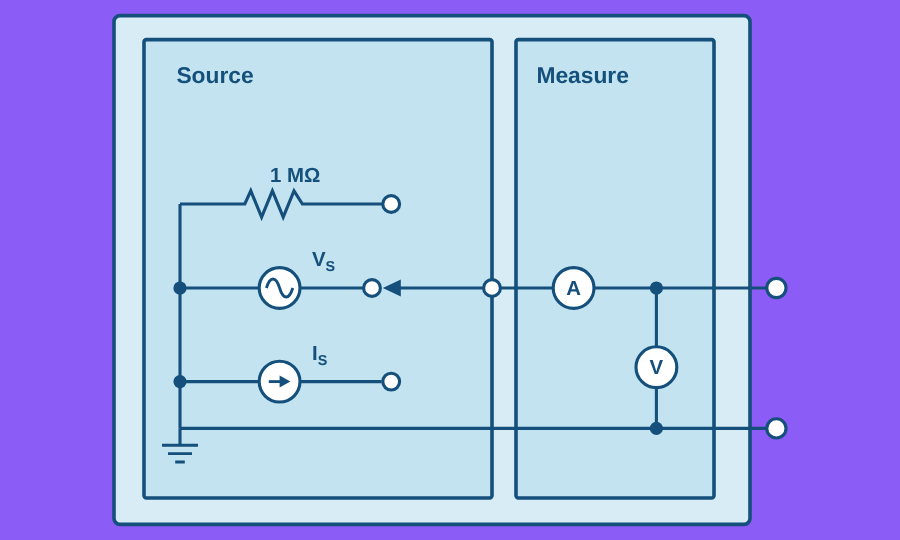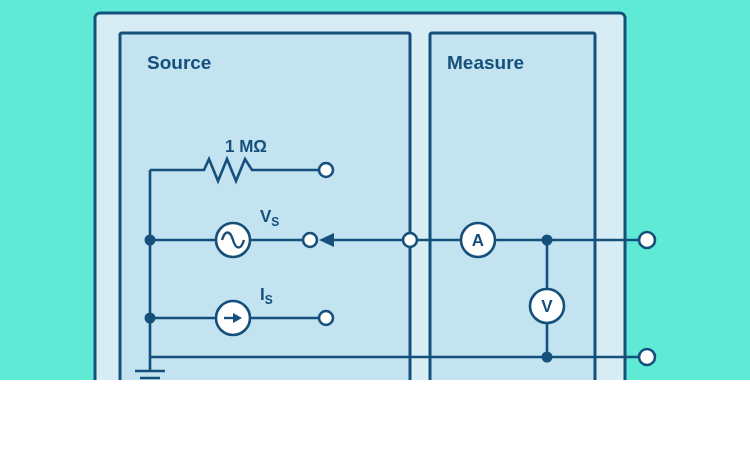--- a/index.html
+++ b/index.html
@@ -1,18 +1,18 @@
 <!DOCTYPE html>
 <html style="--color-stroke: #15507c; --color-outer_fill: #d7ecf4; --color-inner_fill: #c2e3ef; --color-background: #ffffff;"><head>
 <meta charset="utf-8">
 <style>
   html,body{margin:0;padding:0;background:#ffffff;}
   .stage{
-    width:750px;height:380px;position:relative;overflow:hidden;
-    font-family:"Liberation Sans",sans-serif;background:#5eead4;
+    width:750px;height:450px;position:relative;overflow:hidden;
+    font-family:"Liberation Sans",sans-serif;background:#8b5cf6;
   }
   svg{display:block;}
   .box{stroke:var(--color-stroke);stroke-width:3;}
   .outer-fill{fill:var(--color-outer_fill);}
   .inner-fill{fill:var(--color-inner_fill);}
   .wire{stroke:var(--color-stroke);stroke-width:2.6;fill:none;}
   .dot{fill:var(--color-stroke);stroke:none;}
   .terminal{fill:#ffffff;stroke:var(--color-stroke);stroke-width:2.6;}
   .meter{fill:#ffffff;stroke:var(--color-stroke);stroke-width:2.6;}
   .symbol{stroke:var(--color-stroke);stroke-width:2.4;fill:none;}

